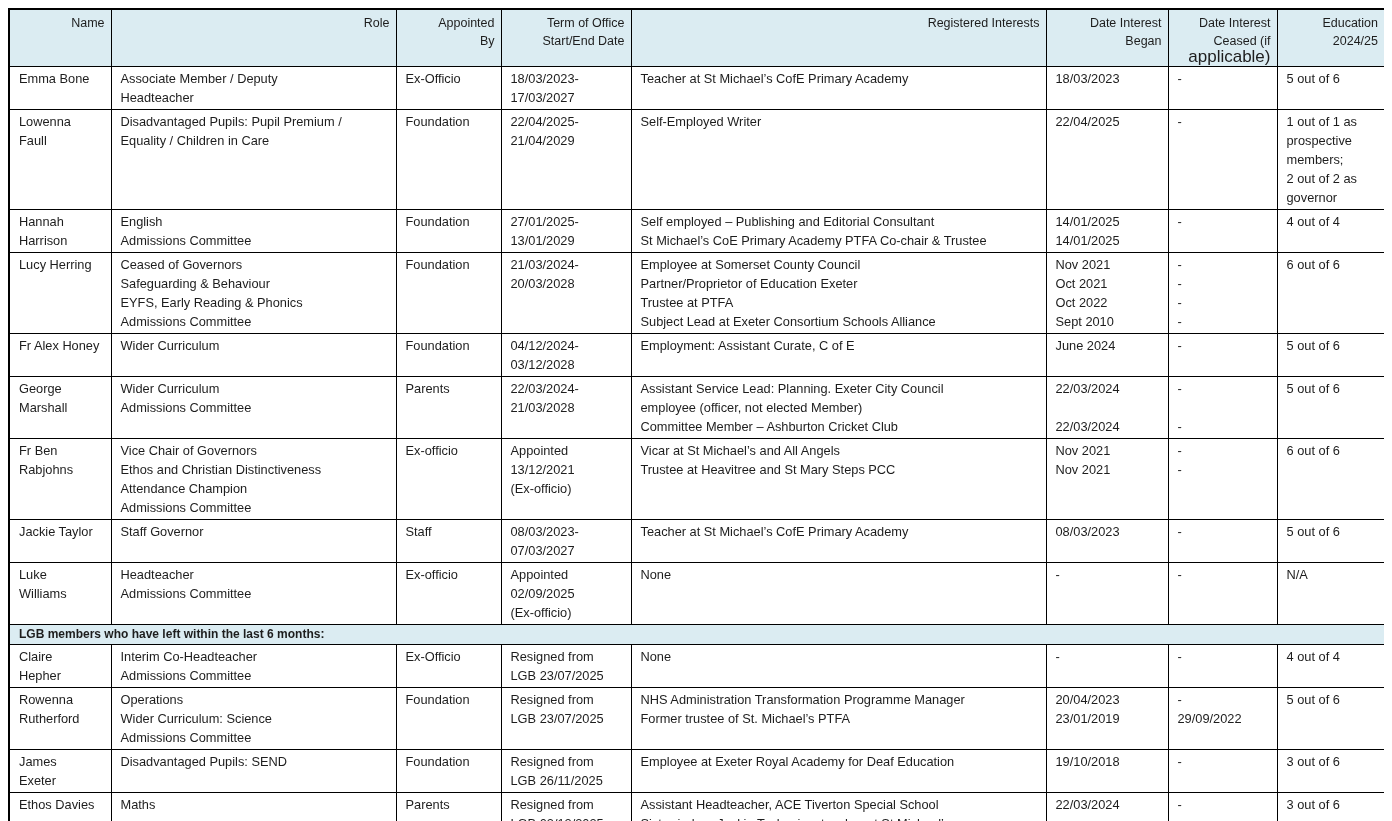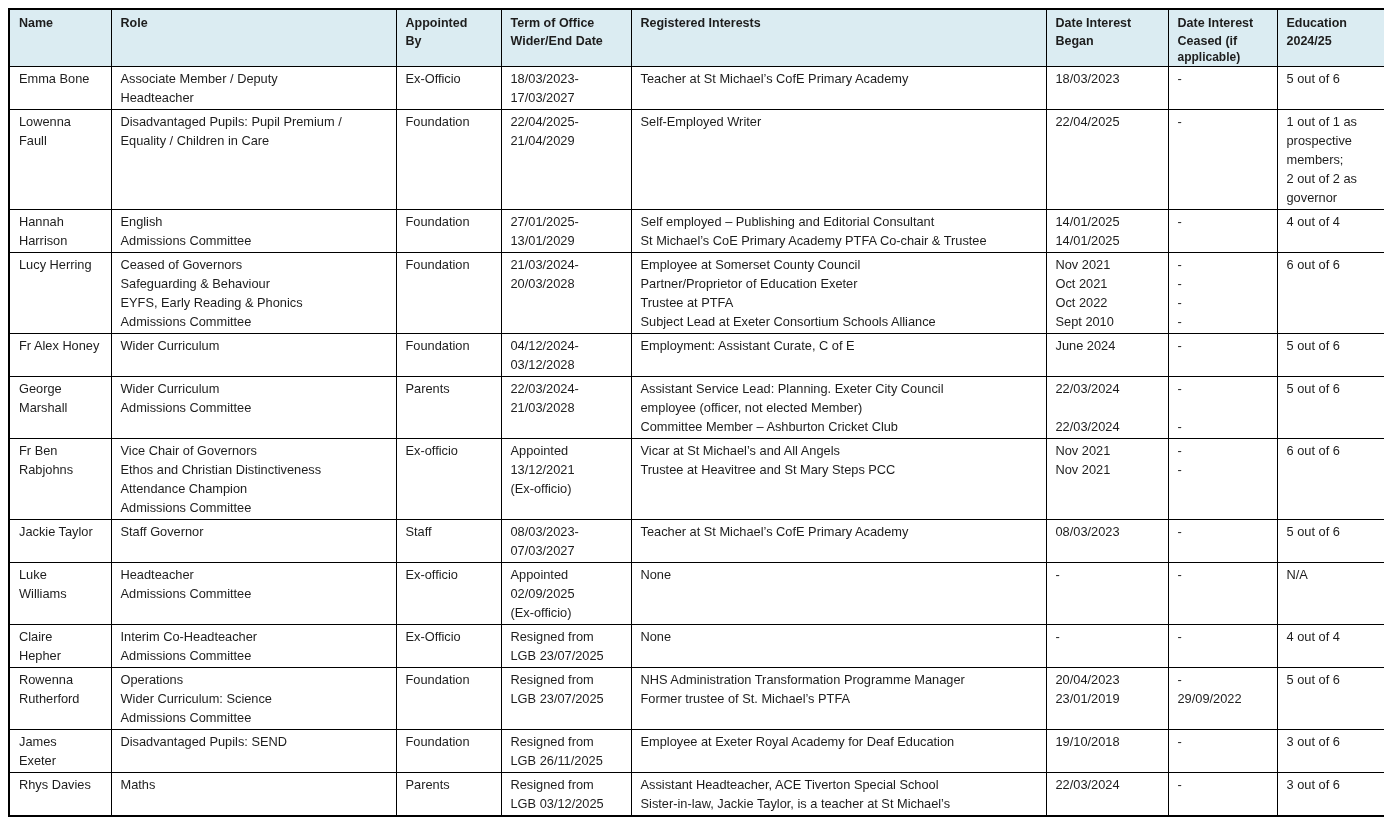--- a/index.html
+++ b/index.html
@@ -30,27 +30,28 @@
 
   th, td {
     border: 1px solid var(--border-color);
     vertical-align: top;
     text-align: left;
     padding: 2px 6px 2px 9px;
   }
   thead th {
     background: var(--header-bg);
     font-size: 12.5px;
-    font-weight: bold;
+    font-weight: normal;
     line-height: 18px;
     padding-top: 4px;
     height: 50px;
+    text-align: right;
   }
   thead th .line { min-height: 18px; }
-  thead th.th-ceased .line:last-child { font-size: 12px; line-height: 14px; min-height: 14px; }
+  thead th.th-ceased .line:last-child { font-size: 17px; line-height: 14px; min-height: 14px; }
 
   td {
     font-size: 12.8px;
     line-height: 19px;
   }
   td .line { min-height: 19px; white-space: normal; }
 
   tr.section-row td {
     background: var(--header-bg);
     font-weight: bold;
@@ -80,21 +81,21 @@
         </th>
         <th>
           <div class="line">Role</div>
         </th>
         <th>
           <div class="line">Appointed</div>
           <div class="line">By</div>
         </th>
         <th>
           <div class="line">Term of Office</div>
-          <div class="line">Wider/End Date</div>
+          <div class="line">Start/End Date</div>
         </th>
         <th>
           <div class="line">Registered Interests</div>
         </th>
         <th>
           <div class="line">Date Interest</div>
           <div class="line">Began</div>
         </th>
         <th class="th-ceased">
           <div class="line">Date Interest</div>
@@ -386,20 +387,23 @@
         <td>
           <div class="line">-</div>
         </td>
         <td>
           <div class="line">-</div>
         </td>
         <td>
           <div class="line">N/A</div>
         </td>
       </tr>
+      <tr class="section-row">
+        <td colspan="8">LGB members who have left within the last 6 months:</td>
+      </tr>
       <tr>
         <td>
           <div class="line">Claire</div>
           <div class="line">Hepher</div>
         </td>
         <td>
           <div class="line">Interim Co-Headteacher</div>
           <div class="line">Admissions Committee</div>
         </td>
         <td>
@@ -478,21 +482,21 @@
         </td>
         <td>
           <div class="line">-</div>
         </td>
         <td>
           <div class="line">3 out of 6</div>
         </td>
       </tr>
       <tr>
         <td>
-          <div class="line">Rhys Davies</div>
+          <div class="line">Ethos Davies</div>
         </td>
         <td>
           <div class="line">Maths</div>
         </td>
         <td>
           <div class="line">Parents</div>
         </td>
         <td>
           <div class="line">Resigned from</div>
           <div class="line">LGB 03/12/2025</div>

